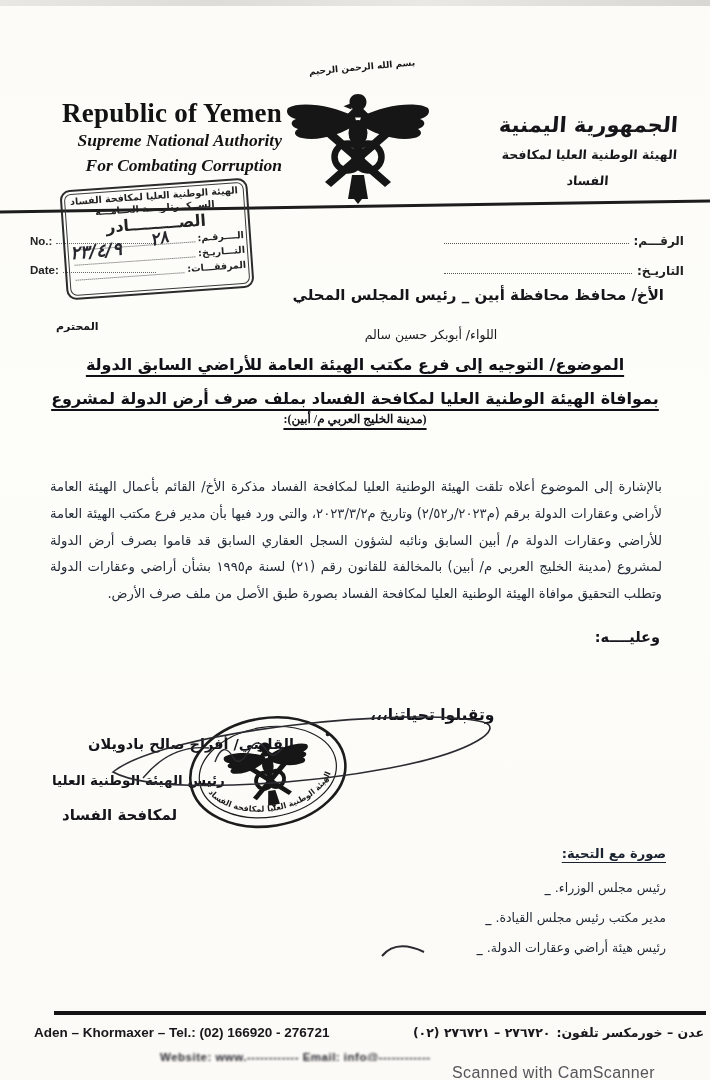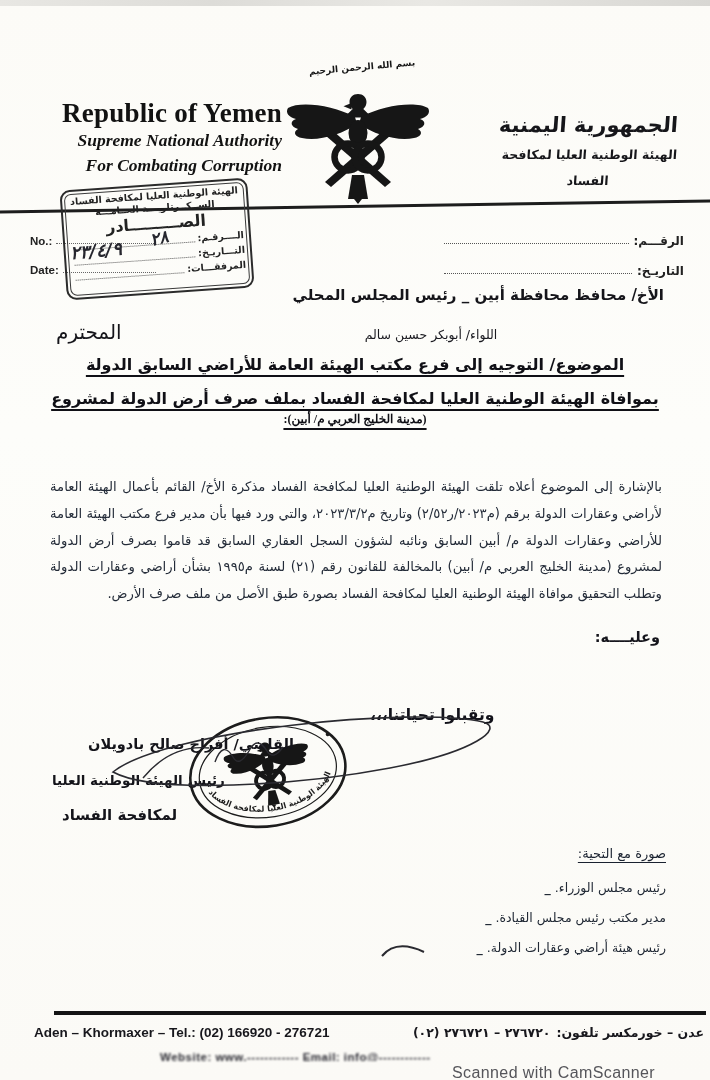--- a/index.html
+++ b/index.html
@@ -43,42 +43,42 @@
     font-family:"Liberation Sans",sans-serif;}
   .ref-left .rrow{display:flex;align-items:flex-end;font-size:11.5px;font-weight:bold;height:29px;color:#222;}
   .ref-left .dots{flex:1;border-bottom:1.5px dotted #666;margin:0 4px 3px 4px;height:8px;}
   .ref-right{position:absolute;right:26px;top:218px;width:245px;direction:rtl;}
   .ref-right .rrow{display:flex;align-items:flex-end;font-size:12px;font-weight:bold;height:30px;color:#222;}
   .ref-right .dots{flex:1;border-bottom:1.6px dotted #555;margin:0 5px 4px 5px;height:8px;}
   
   .addr1{position:absolute;right:46px;top:286px;direction:rtl;font-size:15px;font-weight:bold;color:#15151a;}
   .addr-name{position:absolute;left:322px;top:327px;width:160px;text-align:center;direction:rtl;
     font-size:12.5px;font-weight:normal;color:#1a1a20;margin-left:29px;}
-  .honorific{position:absolute;left:56px;top:320px;font-size:20px;font-weight:normal;direction:rtl;color:#15151a;}
+  .honorific{position:absolute;left:56px;top:320px;font-size:11px;font-weight:bold;direction:rtl;color:#15151a;}
   
   .subj{position:absolute;left:0;width:710px;text-align:center;direction:rtl;font-weight:bold;color:#101016;}
   .subj span{text-decoration:underline;text-decoration-thickness:1.6px;text-underline-offset:5px;}
   .s1{top:355px;font-size:16px;}
   .s2{top:389px;font-size:16px;}
   .s3{top:412px;font-size:12px;font-family:Liberation Serif, serif;}
   
   .bodyp{position:absolute;left:50px;width:612px;direction:rtl;text-align:justify;
     color:#232b38;font-size:13.2px;}
   .p1{top:474px;line-height:26.8px;}
   .p2{top:650px;line-height:22.6px;font-size:12.8px;}
   .wa-alaih{position:absolute;right:50px;top:629px;direction:rtl;font-size:14.5px;font-weight:bold;color:#15151c;}
   .closing{position:absolute;left:370px;top:706px;direction:rtl;font-size:15.5px;font-weight:bold;color:#12121a;}
   
   .sig-name{position:absolute;left:88px;top:736px;direction:rtl;font-size:14.5px;font-weight:bold;color:#14141a;}
   .sig-t1{position:absolute;left:52px;top:772px;direction:rtl;font-size:13.5px;font-weight:bold;color:#14141a;}
   .sig-t2{position:absolute;left:62px;top:806px;direction:rtl;font-size:15px;font-weight:bold;color:#14141a;}
   .oval-stamp{position:absolute;left:186px;top:714px;transform:rotate(-9deg);}
   .sig-scribble{position:absolute;left:95px;top:700px;}
   
-  .cc-head{position:absolute;right:44px;top:846px;direction:rtl;font-size:13px;font-weight:normal;color:#1a2230;
+  .cc-head{position:absolute;right:44px;top:846px;direction:rtl;font-size:13px;font-weight:bold;color:#1a2230;
     text-decoration:underline;text-decoration-thickness:1.4px;text-underline-offset:4px;}
   .cc-items{position:absolute;right:44px;top:880px;width:300px;}
   .cc-item{display:flex;justify-content:flex-end;align-items:baseline;direction:ltr;
     height:30px;font-size:12.5px;color:#222a36;}
   .cc-item .dash{font-weight:bold;margin-right:4px;}
   .cc-item .cc-text{direction:rtl;}
   .cc-check{position:absolute;left:380px;top:942px;}
   
   .foot-line{position:absolute;left:54px;top:1011px;width:652px;height:4px;background:#141414;}
   .foot-en{position:absolute;left:34px;top:1025px;font-family:"Liberation Sans",sans-serif;

